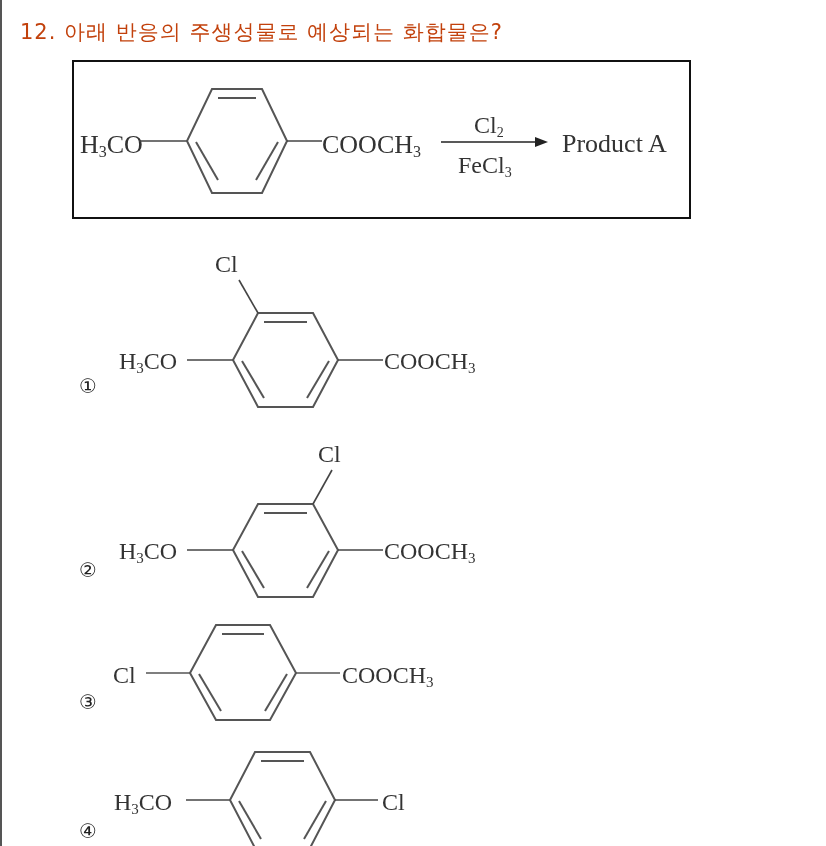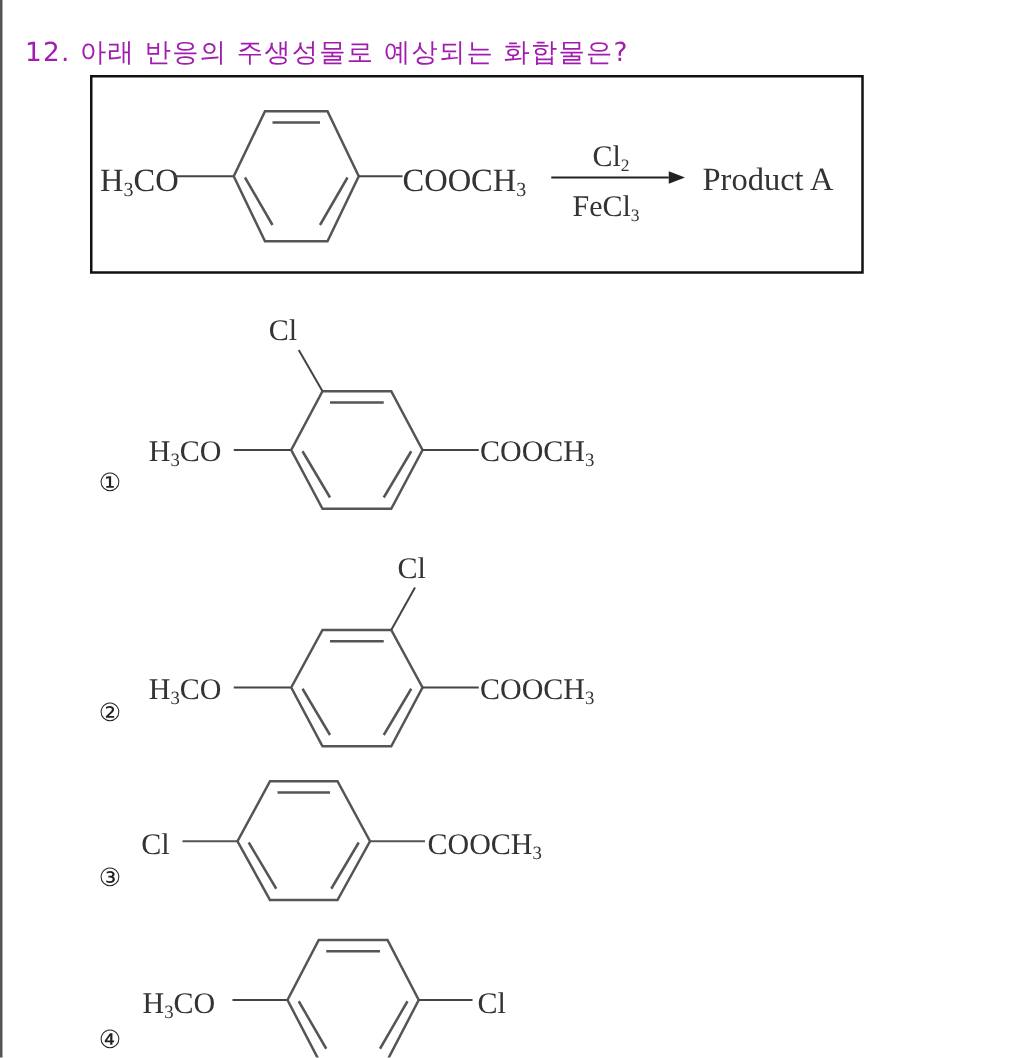--- a/index.html
+++ b/index.html
@@ -1,18 +1,18 @@
 <!DOCTYPE html>
 <html><head>
 <meta charset="utf-8">
 <style>
   html, body { margin:0; padding:0; }
   body { width:826px; height:846px; background:#ffffff; position:relative; overflow:hidden; }
   .left-border { position:absolute; left:0; top:0; width:2px; height:846px; background:#555; }
-  .question { position:absolute; left:20px; top:28px; font-family:"DejaVu Sans", sans-serif; font-size:21px; color:#a21caf; letter-spacing:1px; }
+  .question { position:absolute; left:20px; top:18px; font-family:"DejaVu Sans", sans-serif; font-size:21px; color:#c2410c; letter-spacing:1px; }
   svg { position:absolute; left:0; top:0; }
   .chem { font-family:"Liberation Serif", "DejaVu Serif", serif; fill:#333; }
   .num { font-family:"DejaVu Sans", sans-serif; fill:#222; }
 </style>
 </head>
 <body>
 
 <div class="left-border"></div>
 
 <div class="question">

